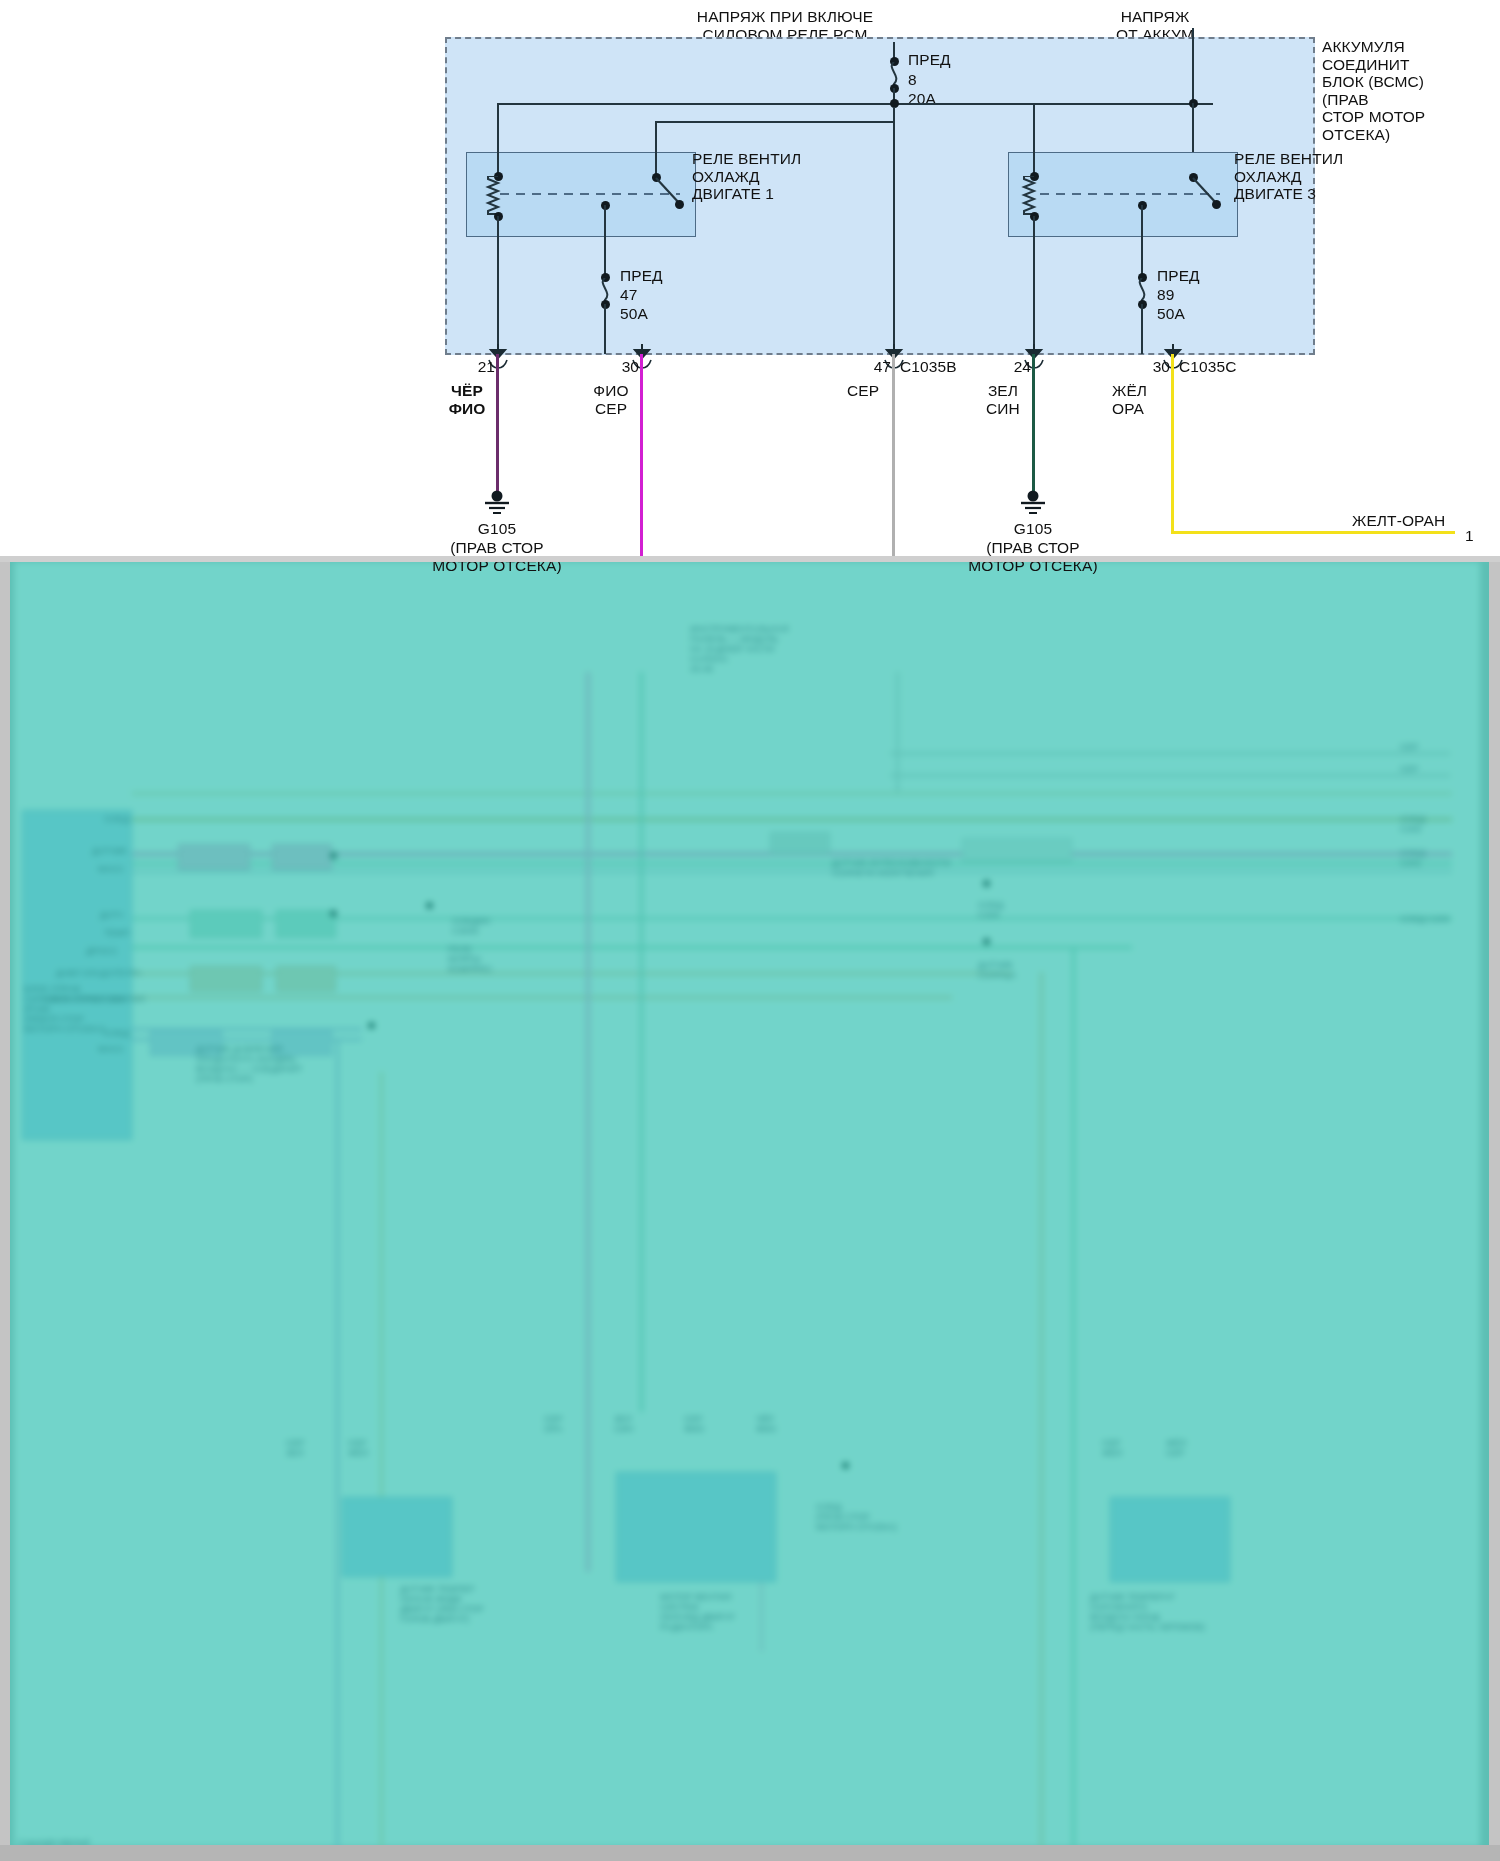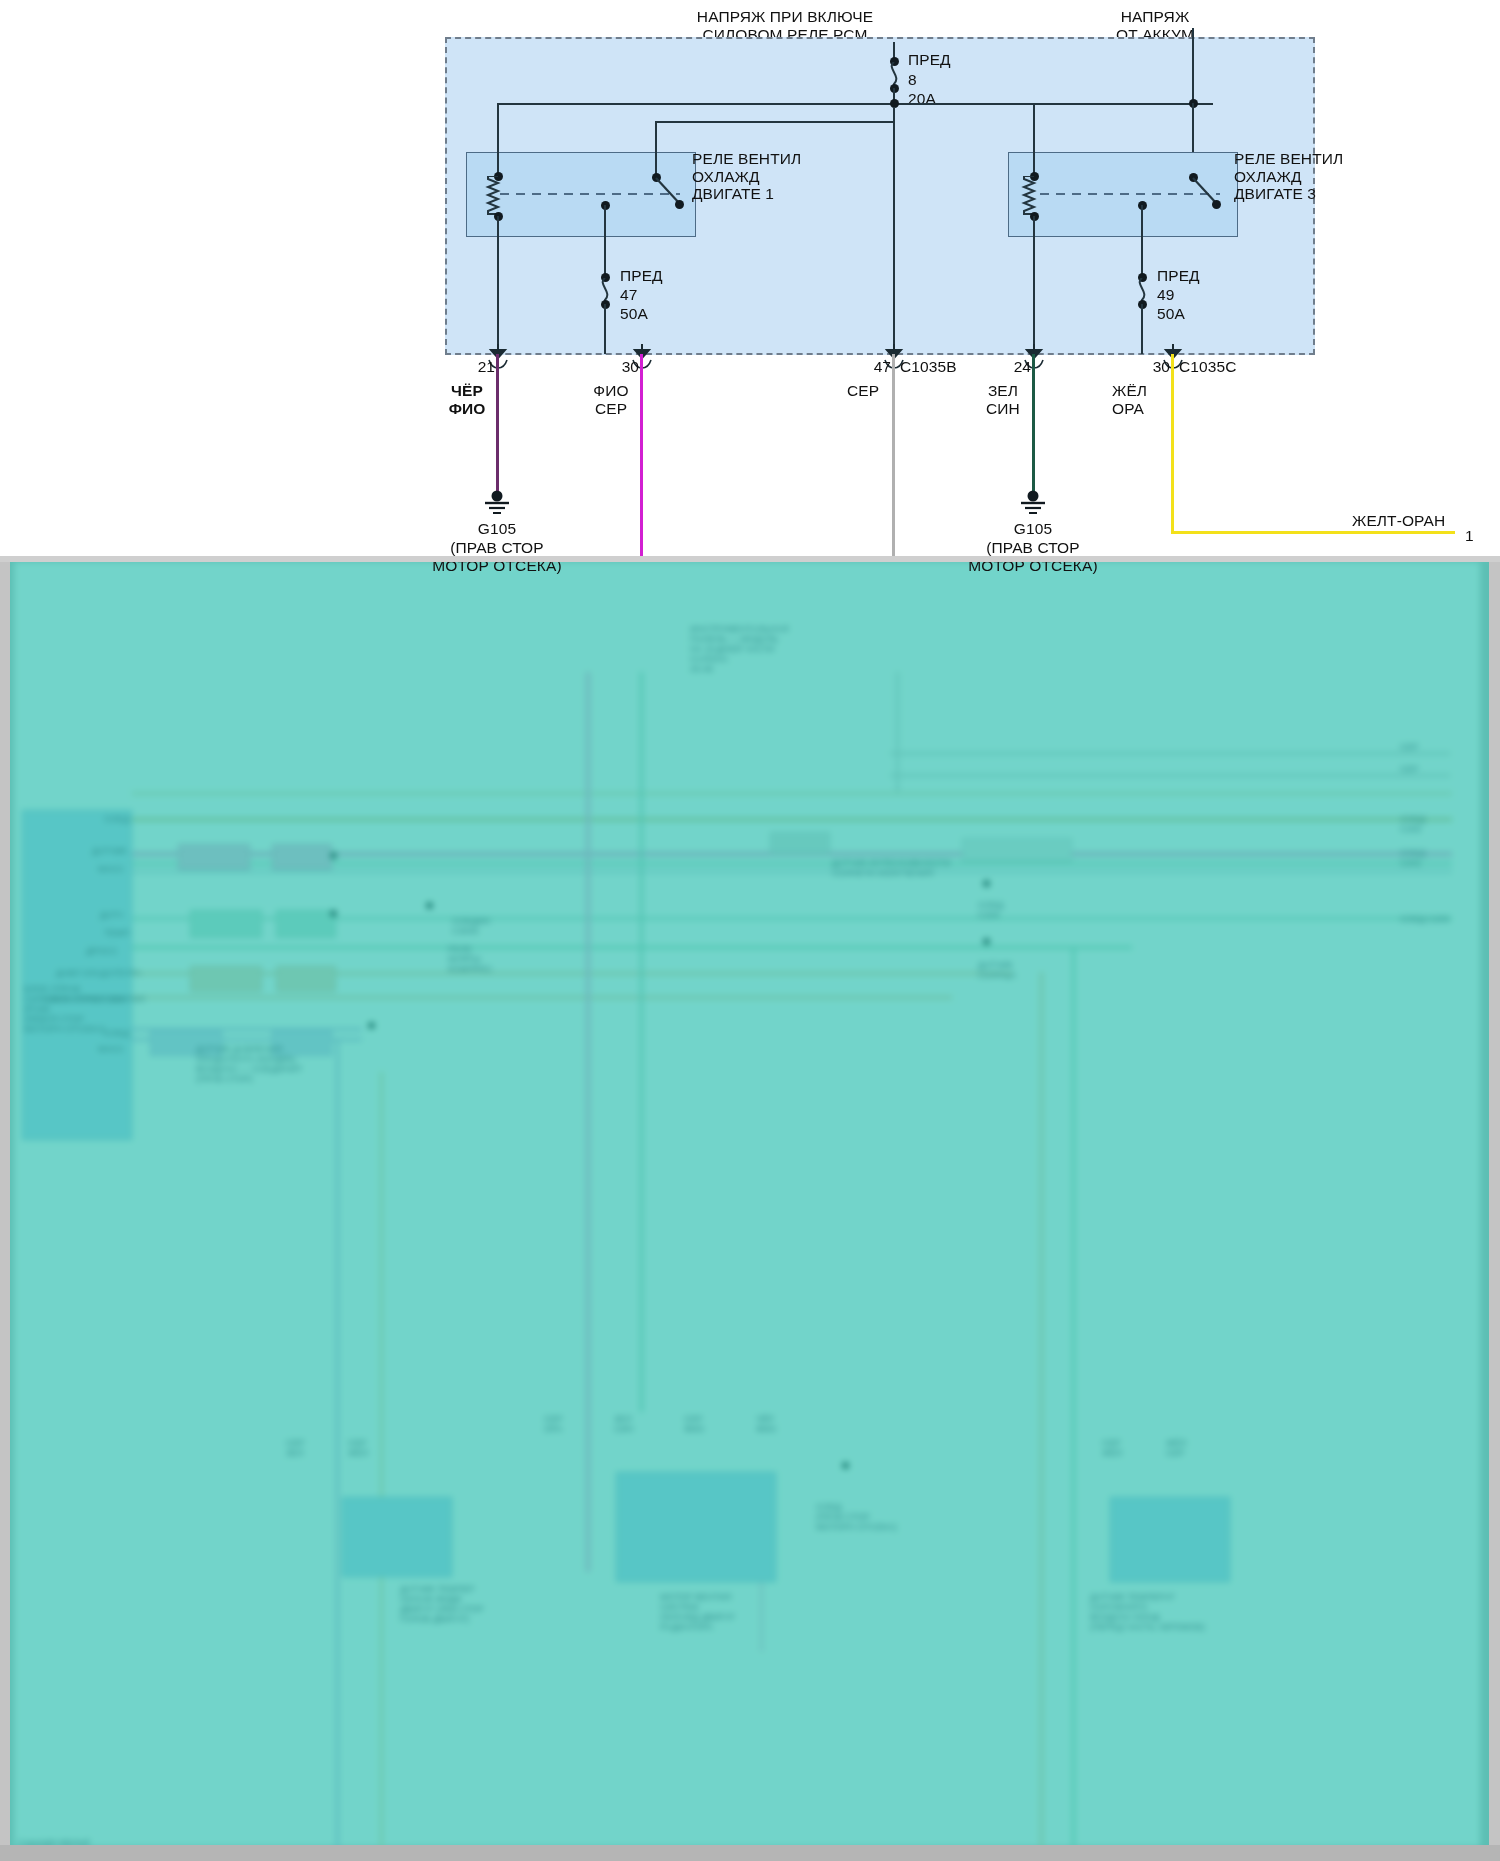--- a/index.html
+++ b/index.html
@@ -255,20 +255,26 @@
   <div id="focus-layer">
 
     <div class="lbl c" style="left:640px;top:8px;width:290px;">НАПРЯЖ ПРИ ВКЛЮЧЕ
 СИЛОВОМ РЕЛЕ РСМ</div>
 
     <div class="lbl c" style="left:1065px;top:8px;width:180px;">НАПРЯЖ
 ОТ АККУМ</div>
 
     <div class="bcmc-box"></div>
 
+    <div class="lbl" style="left:1322px;top:38px;width:175px;">АККУМУЛЯ
+СОЕДИНИТ
+БЛОК (ВСМС)
+(ПРАВ
+СТОР МОТОР
+ОТСЕКА)</div>
 
     <div class="w wv" style="left:893px;top:42px;height:18px;"></div>
     <div class="dot" style="left:890px;top:57px;"></div>
 
     <svg class="fuse" style="left:882px;top:62px;" width="24" height="30" viewBox="0 0 24 30">
       <path d="M12 0 C 4 6, 20 14, 12 22 L12 30" fill="none" stroke="#23353f" stroke-width="2"></path>
     </svg>
     <div class="dot" style="left:890px;top:84px;"></div>
     <div class="lbl" style="left:908px;top:51px;">ПРЕД</div>
     <div class="lbl" style="left:908px;top:71px;">8</div>
@@ -354,21 +360,21 @@
 
     <div class="dot" style="left:1138px;top:201px;"></div>
     <div class="w wv" style="left:1141px;top:205px;height:72px;"></div>
 
     <div class="dot" style="left:1138px;top:273px;"></div>
     <svg class="fuse" style="left:1130px;top:278px;" width="24" height="30" viewBox="0 0 24 30">
       <path d="M12 0 C 4 6, 20 14, 12 22 L12 30" fill="none" stroke="#23353f" stroke-width="2"></path>
     </svg>
     <div class="dot" style="left:1138px;top:300px;"></div>
     <div class="lbl" style="left:1157px;top:267px;">ПРЕД</div>
-    <div class="lbl" style="left:1157px;top:286px;">49</div>
+    <div class="lbl" style="left:1157px;top:286px;">89</div>
     <div class="lbl" style="left:1157px;top:305px;">50A</div>
     <div class="w wv" style="left:1141px;top:304px;height:50px;"></div>
 
     <div class="w wv" style="left:893px;top:107px;height:247px;"></div>
 
     <svg class="carrow" style="left:486px;top:344px;" width="24" height="28" viewBox="0 0 24 28">
       <path d="M12 0 L12 10 M5 6 L12 14 L19 6 Z" fill="#1b2b33" stroke="#1b2b33" stroke-width="2"></path>
       <path d="M3 16 C 5 22, 8 24, 12 24 C 16 24, 19 22, 21 16" fill="none" stroke="#1b2b33" stroke-width="1.6"></path>
     </svg>
     <div class="num c" style="left:455px;top:358px;width:40px;text-align:right;">21</div>

